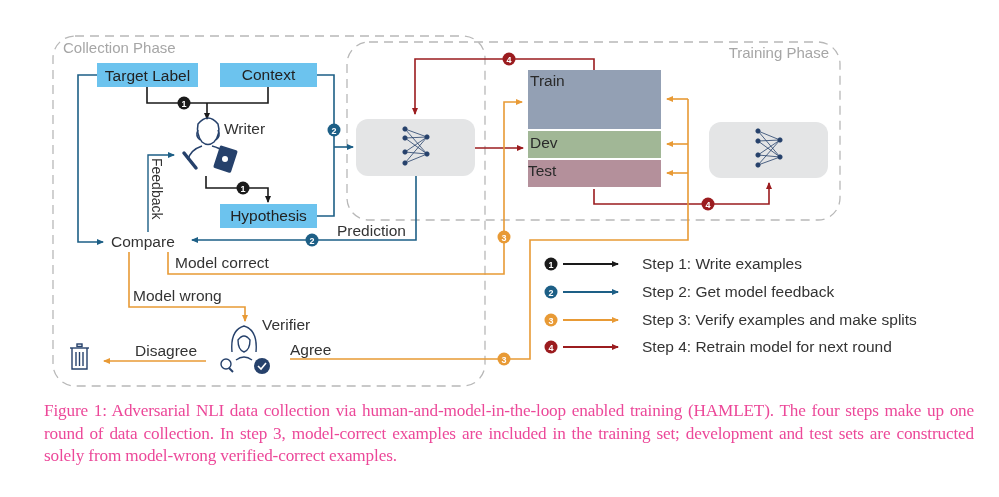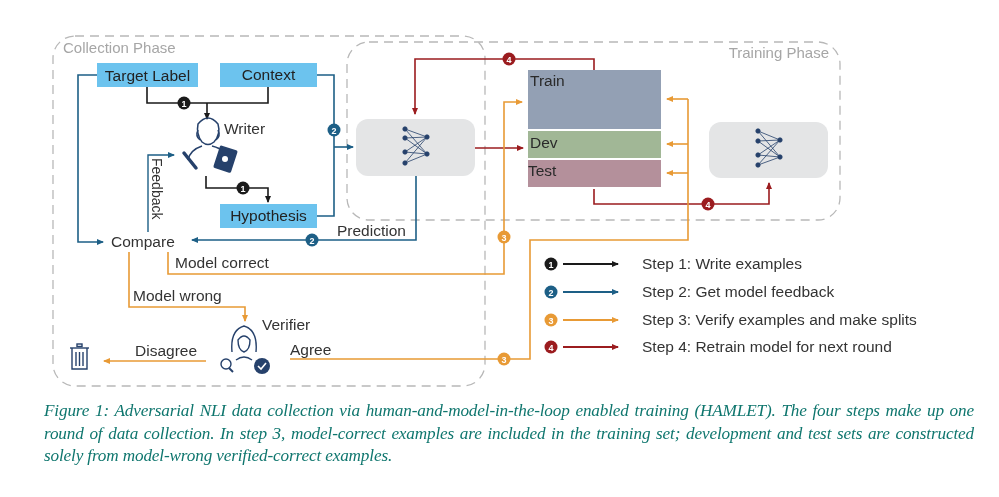--- a/index.html
+++ b/index.html
@@ -2,21 +2,21 @@
 <html><head>
 <meta charset="utf-8">
 <style>
   html, body { margin: 0; padding: 0; background: #ffffff; }
   body { width: 999px; height: 497px; position: relative; overflow: hidden; }
   #diagram { position: absolute; left: 0; top: 0; }
   .sans { font-family: "Liberation Sans", sans-serif; }
   .caption {
     position: absolute; left: 44px; top: 400px; width: 930px;
     font-family: "Liberation Serif", serif; font-size: 17.2px; line-height: 22.5px;
-    color: #0f766e; text-align: justify; letter-spacing: -0.15px; font-style: italic;
+    color: #ec4899; text-align: justify; letter-spacing: -0.15px;
   }
 </style>
 </head>
 <body>
 
 <svg id="diagram" width="999" height="400" viewBox="0 0 999 400" xmlns="http://www.w3.org/2000/svg">
   <defs>
     <marker id="ah-black" markerWidth="8" markerHeight="8" refX="6" refY="3" orient="auto" markerUnits="userSpaceOnUse">
         <path d="M0,0 L7,3 L0,6 Z" fill="#1a1a1a"></path>
       </marker>

